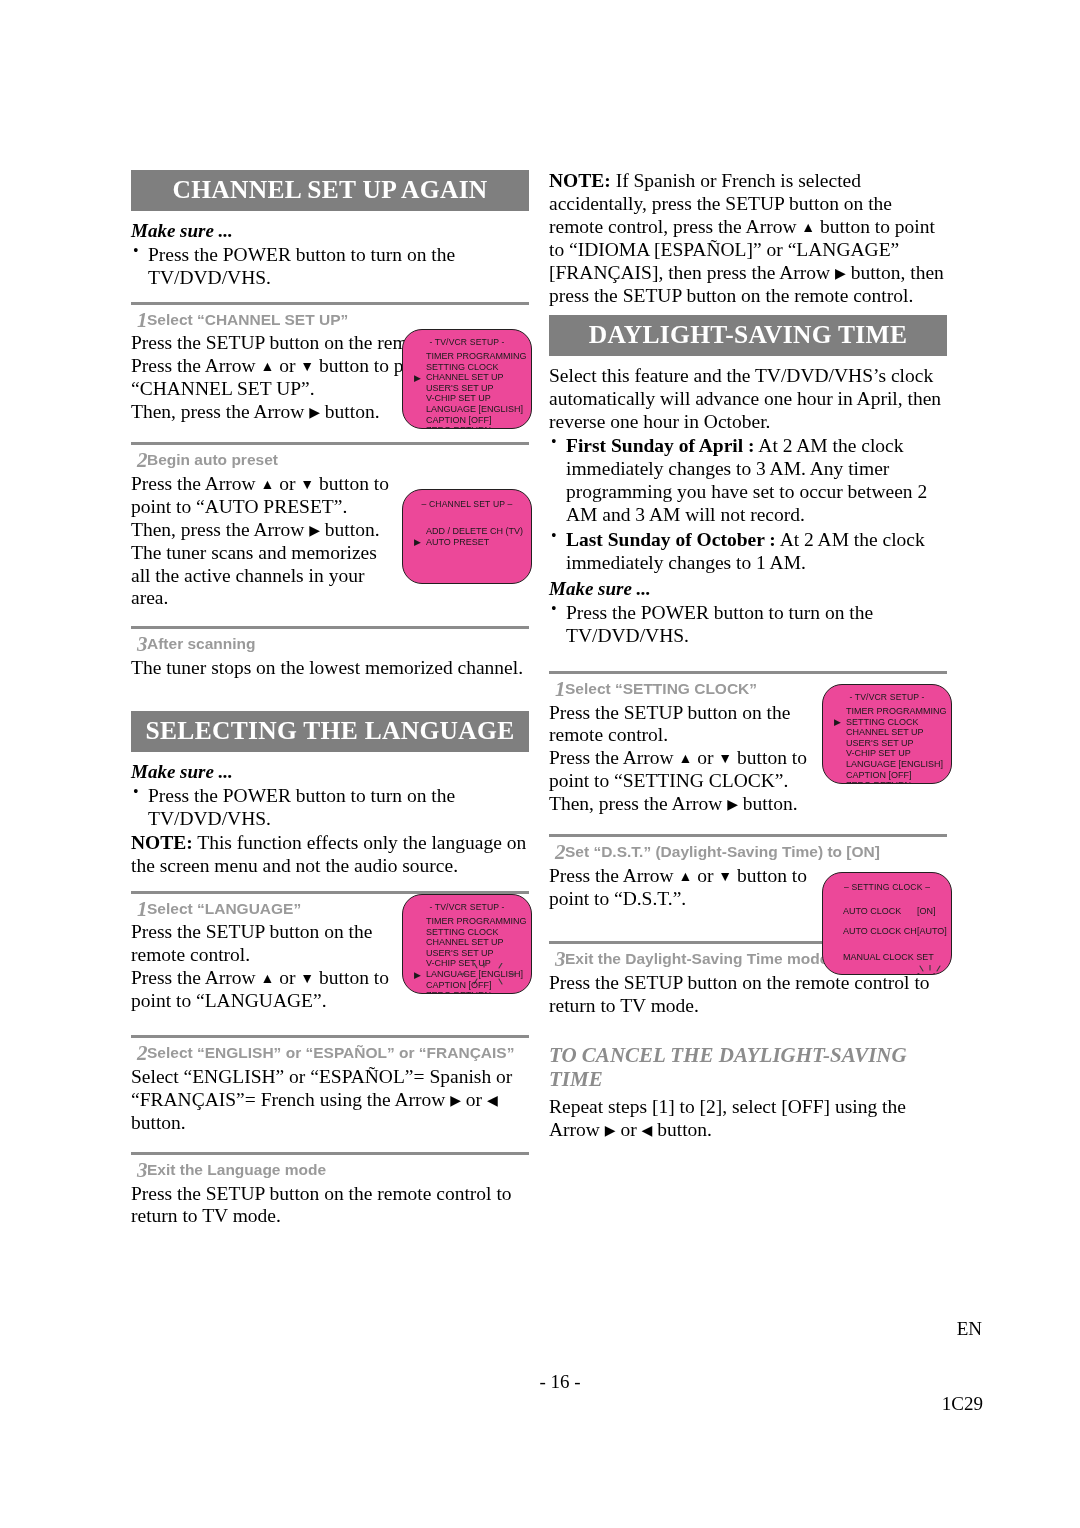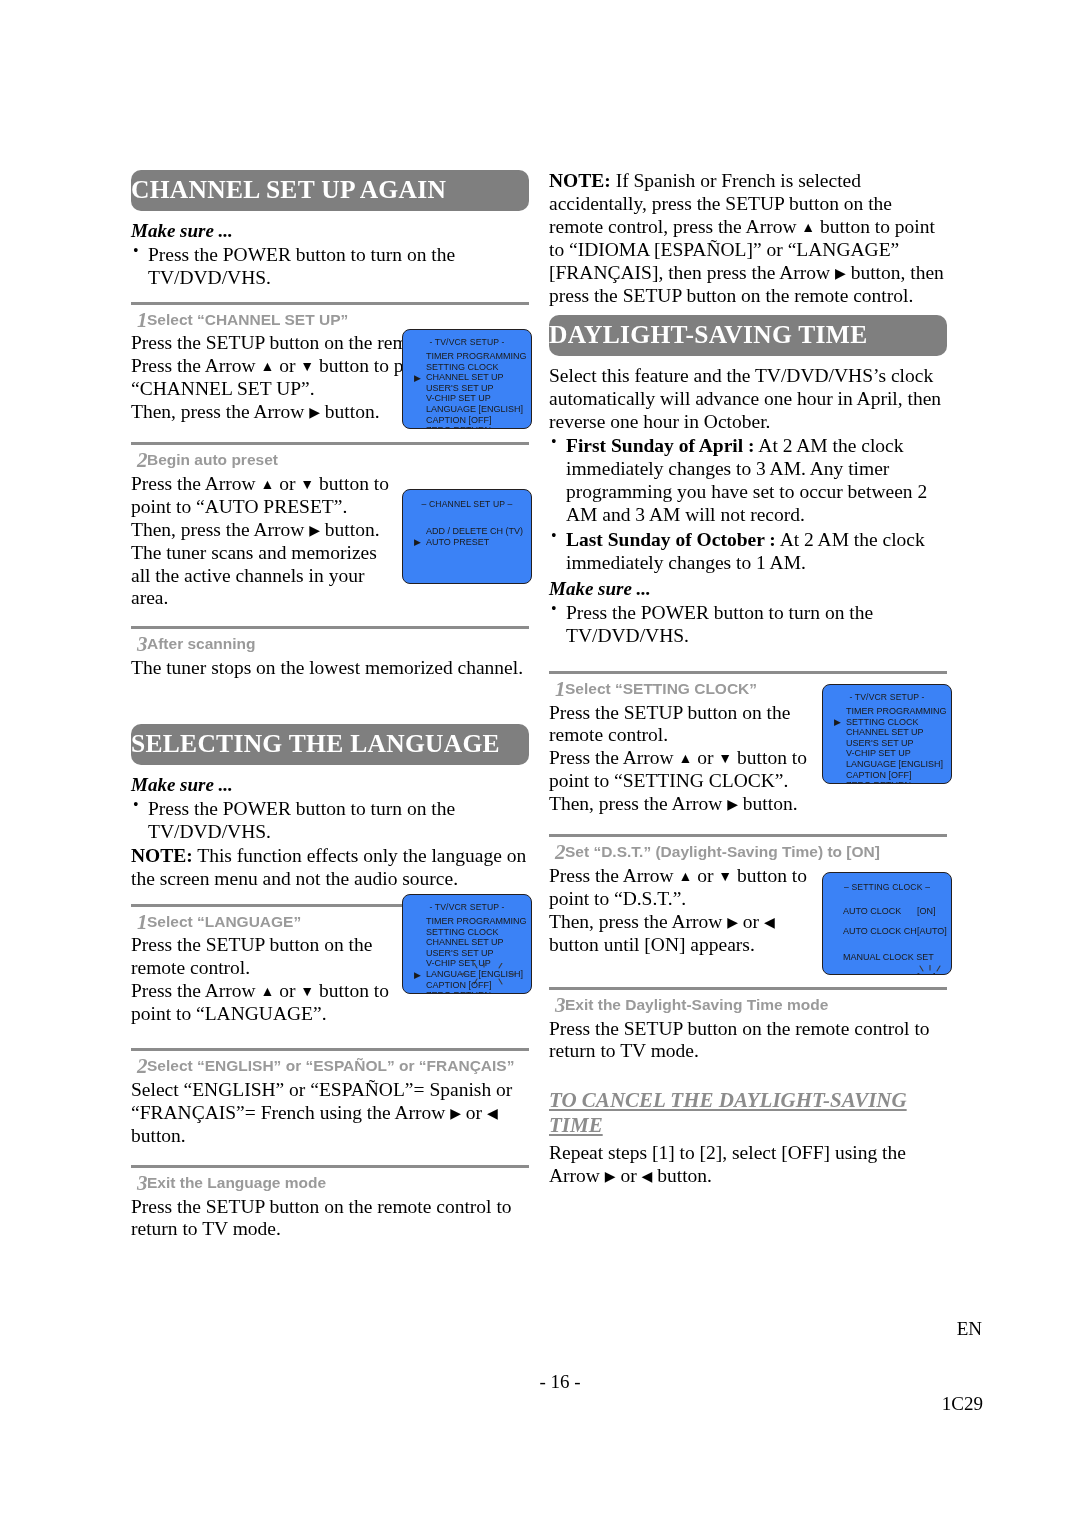--- a/index.html
+++ b/index.html
@@ -30,25 +30,24 @@
   .col-right { left: 549px; }
 
   
   .banner {
     background: #7f7f7f;
     color: #ffffff;
     font-family: "Liberation Serif", serif;
     font-weight: bold;
     font-size: 25.5px;
     letter-spacing: 0.3px;
-    text-align: left;
+    text-align: center;
     padding: 7px 0 8px 0;
     line-height: 1.0;
     margin: 0 0 9px 0;
-    border-radius: 10px;
     -webkit-font-smoothing: antialiased;
   }
 
   
   .makesure {
     font-family: "Liberation Serif", serif;
     font-style: italic;
     font-weight: bold;
     font-size: 19px;
     margin: 4px 0 1px 0;
@@ -100,22 +99,22 @@
     position: absolute;
     left: 6px;
     top: -3px;
     color: #9a9a9a;
   }
 
   
   .osd {
     position: absolute;
     border: 1.6px solid #231f20;
-    border-radius: 8px;
-    background: #3b82f6;
+    border-radius: 20px;
+    background: #ec4899;
     font-family: "Liberation Sans", sans-serif;
     color: #1a1a1a;
     box-sizing: border-box;
     overflow: hidden;
   }
   .osd .osd-title {
     text-align: center;
     font-size: 8.6px;
     letter-spacing: 0.15px;
     margin: 7px 0 4px 0;
@@ -234,21 +233,21 @@
 
     <div class="divider" style="margin-top:16px;"></div>
     <div class="step">
       <span class="num">3</span>
       <span>After scanning</span>
     </div>
     <p class="body">
       <span>The tuner stops on the lowest memorized channel.</span>
     </p>
 
-    <div class="banner" style="margin-top:44px;">SELECTING THE LANGUAGE</div>
+    <div class="banner" style="margin-top:31px;">SELECTING THE LANGUAGE</div>
 
     <div class="makesure">Make sure ...</div>
     <div class="bullet-row">
       <span class="dot">•</span>
       <span>Press the POWER button to turn on the TV/DVD/VHS.</span>
     </div>
     <p class="body">
       <span class="b">NOTE:</span><span> This function effects only the language on the screen menu and not the audio source.</span>
     </p>
 
@@ -326,34 +325,31 @@
     </p>
 
     <div class="divider" style="margin-top:18px;"></div>
     <div class="step">
       <span class="num">2</span>
       <span>Set “D.S.T.” (Daylight-Saving Time) to [ON]</span>
     </div>
     <p class="body" style="width:268px;">
       <span>Press the Arrow </span><span class="arw">▲</span><span> or </span><span class="arw">▼</span><span> button to point to “D.S.T.”.</span>
     </p>
-    <p class="body" style="width:268px;">
-      <span>Then, press the Arrow </span><span class="arw">▶</span><span> or </span><span class="arw">◀</span><span> button until [ON] appears.</span>
-    </p>
 
     <div class="divider" style="margin-top:30px;"></div>
     <div class="step">
       <span class="num">3</span>
       <span>Exit the Daylight-Saving Time mode</span>
     </div>
     <p class="body">
       <span>Press the SETUP button on the remote control to return to TV mode.</span>
     </p>
 
-    <div class="subhead" style="margin-top:25px;text-decoration:underline;">
+    <div class="subhead" style="margin-top:25px;">
       <span>TO CANCEL THE DAYLIGHT-SAVING TIME</span>
     </div>
     <p class="body">
       <span>Repeat steps [1] to [2], select [OFF] using the Arrow </span><span class="arw">▶</span><span> or </span><span class="arw">◀</span><span> button.</span>
     </p>
   </div>
 
   <div class="osd" style="left:402px; top:329px; width:130px; height:100px;">
     <div class="osd-title">- TV/VCR SETUP -</div>
     <div class="osd-list">

